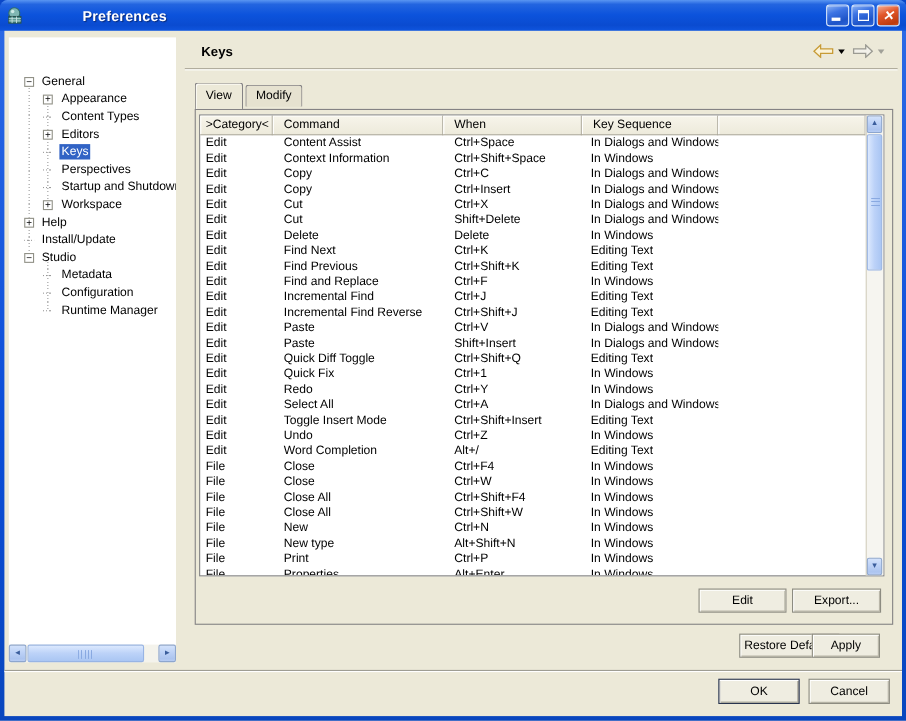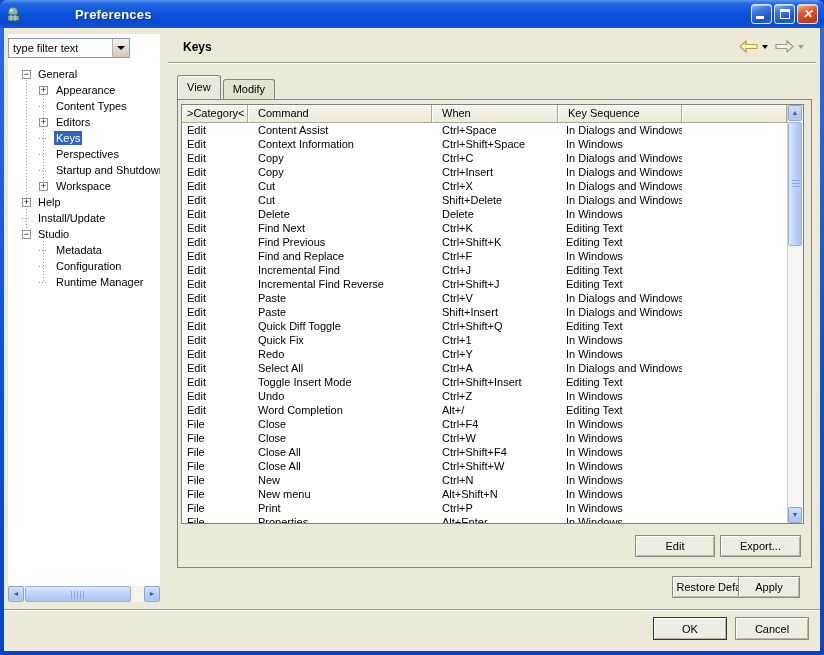--- a/index.html
+++ b/index.html
@@ -64,39 +64,39 @@
   .v-thumb::after { content:""; position:absolute; top:50%; left:3px; margin-top:-4px; width:8px; height:9px;
              background:repeating-linear-gradient(180deg,#89A9E1 0 1px,transparent 1px 3px); }
 
   
   .page-title { position:absolute; left:179px; top:12px; font-weight:bold; font-size:12px; }
   .nav-arrows { position:absolute; right:12px; top:12px; display:flex; align-items:center; gap:3px; }
   .caret { width:0; height:0; border-left:3px solid transparent; border-right:3px solid transparent; border-top:4px solid #000; margin:0 4px 0 1px; }
   .caret.dim { border-top-color:#A0A098; }
   .hsep { position:absolute; left:164px; right:4px; top:34px; height:2px; border-top:1px solid #A29F8E; border-bottom:1px solid #FFFFFF; }
 
-  .tab-bar { position:absolute; left:173px; top:47px; height:24px; display:flex; align-items:flex-end; }
+  .tab-bar { position:absolute; left:173px; top:47px; height:24px; display:flex; align-items:center; }
   .tab { border:1px solid #848284; border-bottom:none; border-radius:3px 3px 0 0; padding:0 9px; background:#E6E2D0;
          height:20px; line-height:19px; position:relative; z-index:1; }
   .tab.active { background:#ECE9D8; height:24px; line-height:23px; z-index:3; box-shadow:inset 1px 1px 0 #FBFAF4; }
   .tab + .tab { margin-left:2px; }
 
   .tab-box { position:absolute; left:173px; top:71px; width:635px; height:469px; border:1px solid #848284; background:#ECE9D8; z-index:2; }
 
   
   .table { position:absolute; left:3px; top:4px; width:623px; height:420px; border:1px solid #808080; background:#fff; display:flex; }
   .tbl-main { flex:1; overflow:hidden; display:flex; flex-direction:column; }
   .tbl-header { display:flex; height:18px; flex:0 0 auto; }
   .hc { background:linear-gradient(180deg,#F7F5EB,#EDEADB); border-right:1px solid #ACA899; border-bottom:1px solid #ACA899;
         box-shadow:inset 0 1px 0 #FFFFFF, inset 1px 0 0 #FFFFFF; line-height:17px; padding-left:5px; white-space:nowrap; overflow:hidden; }
   .tbl-body { flex:1; overflow:hidden; }
   .trow { display:flex; height:14px; line-height:14px; white-space:nowrap; }
   .tc { overflow:hidden; padding-left:5px; }
   .c0 { width:66px; flex:0 0 auto; }
-  .c1 { width:184px; flex:0 0 auto; }
+  .c1 { width:155px; flex:0 0 auto; }
   .c2 { width:124px; flex:0 0 auto; }
   .c3 { width:126px; flex:0 0 auto; }
   .c4 { flex:1; }
   .trow .c1, .trow .c2, .trow .c3, .hc.c1, .hc.c2, .hc.c3 { padding-left:10px; }
 
   
   .btn { position:absolute; font-family:"Liberation Sans",sans-serif; font-size:11px; color:#000; cursor:default;
          background:#EFEDE1; border:1px solid #8D8C81;
          box-shadow:inset 1px 1px 0 #FFFFFF, inset -1px -1px 0 #B9B6A8; }
   .btn.default { border:1px solid #28344E; box-shadow:inset 1px 1px 0 #FFFFFF, inset -1px -1px 0 #B9B6A8, inset 0 0 0 1px #8D8C81; }
@@ -131,26 +131,20 @@
         </span>
       <span class="wbtn close">
           <i class="glyph-close">✕</i>
         </span>
     </span>
   </div>
 
   <div class="client">
 
     <div class="tree-panel">
-      <div class="filter-combo">
-        <span class="filter-text">type filter text</span>
-        <span class="combo-btn">
-            <i class="arrow-down"></i>
-          </span>
-      </div>
       <div class="tree" id="tree">
         <div class="guide" style="left:18px; top:8px;   height:160px;"></div>
         <div class="guide" style="left:35px; top:24px;  height:96px;"></div>
         <div class="guide" style="left:35px; top:172px; height:44px;"></div>
       <div class="tree-row d0">
             <span class="twisty">−</span>
             <span class="tree-label">General</span>
           </div>
           <div class="tree-row d1">
             <span class="twisty">+</span>
@@ -422,21 +416,21 @@
               </div>
               <div class="trow">
                 <span class="tc c0">File</span>
                 <span class="tc c1">New</span>
                 <span class="tc c2">Ctrl+N</span>
                 <span class="tc c3">In Windows</span>
                 <span class="tc c4"></span>
               </div>
               <div class="trow">
                 <span class="tc c0">File</span>
-                <span class="tc c1">New menu</span>
+                <span class="tc c1">New type</span>
                 <span class="tc c2">Alt+Shift+N</span>
                 <span class="tc c3">In Windows</span>
                 <span class="tc c4"></span>
               </div>
               <div class="trow">
                 <span class="tc c0">File</span>
                 <span class="tc c1">Print</span>
                 <span class="tc c2">Ctrl+P</span>
                 <span class="tc c3">In Windows</span>
                 <span class="tc c4"></span>

